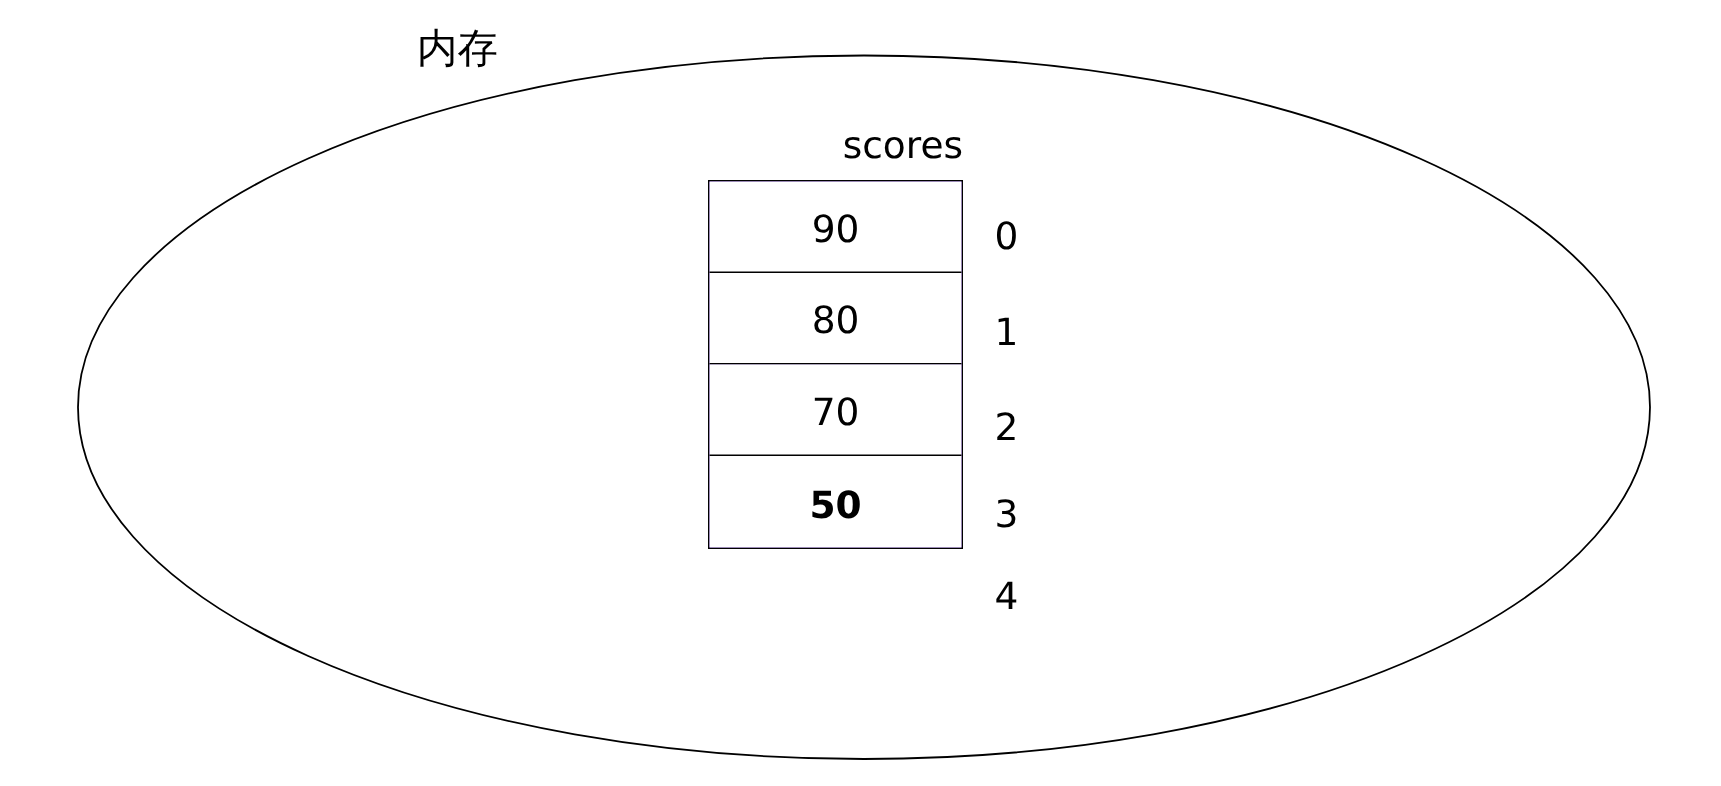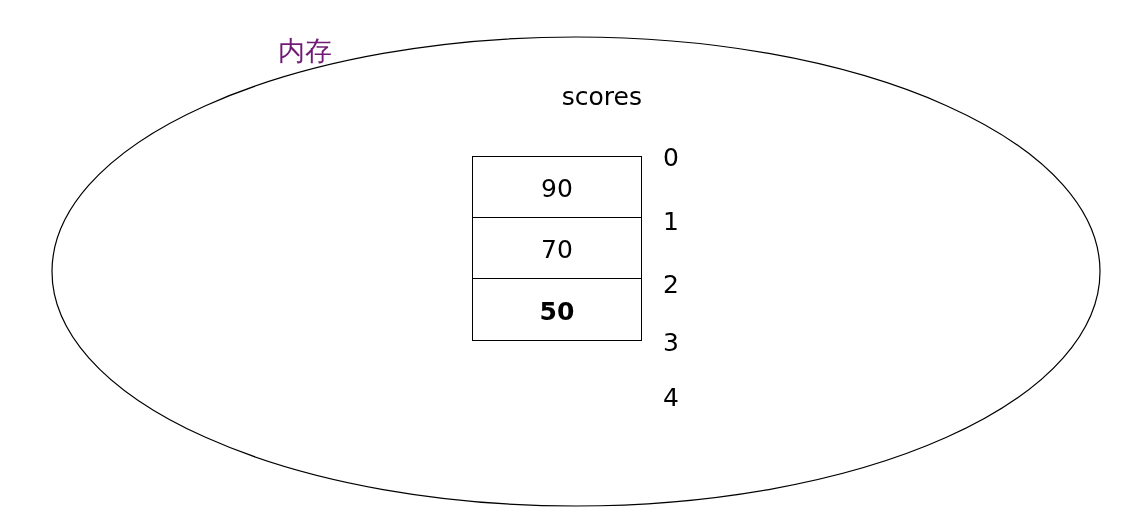--- a/index.html
+++ b/index.html
@@ -21,47 +21,46 @@
   #memory-ellipse-svg {
     position: absolute;
     left: 0;
     top: 0;
     width: 1147px;
     height: 524px;
   }
   .memory-label {
     position: absolute;
     left: 278px;
-    top: 35px;
+    top: 17px;
     font-size: 27px;
     line-height: 32px;
     letter-spacing: 0px;
     white-space: nowrap;
-    color: #701a75;
+    color: #000000;
   }
   .array-title {
     position: absolute;
     left: 472px;
     top: 82px;
     width: 170px;
     text-align: right;
     font-size: 25px;
     line-height: 30px;
     white-space: nowrap;
     color: #000000;
   }
   .array-table {
     position: absolute;
     left: 472px;
     top: 120px;
     width: 170px;
     border: 1px solid #000000;
     box-sizing: border-box;
     background: #6d28d9;
-    margin-top: 36px;
   }
   .array-row {
     position: relative;
     height: 61px;
     box-sizing: border-box;
     border-bottom: 1px solid #000000;
     display: flex;
     align-items: center;
     justify-content: center;
     background: #ffffff;
@@ -98,20 +97,23 @@
 
   <div class="memory-label">内存</div>
 
   <div class="array-title">scores</div>
 
   <div class="array-table">
     <div class="array-row">
       <span class="cell-value">90</span>
     </div>
     <div class="array-row">
+      <span class="cell-value">80</span>
+    </div>
+    <div class="array-row">
       <span class="cell-value">70</span>
     </div>
     <div class="array-row">
       <span class="cell-value">50</span>
     </div>
   </div>
 
   <div class="index-label" style="top:144px;">0</div>
   <div class="index-label" style="top:208px;">1</div>
   <div class="index-label" style="top:271px;">2</div>

